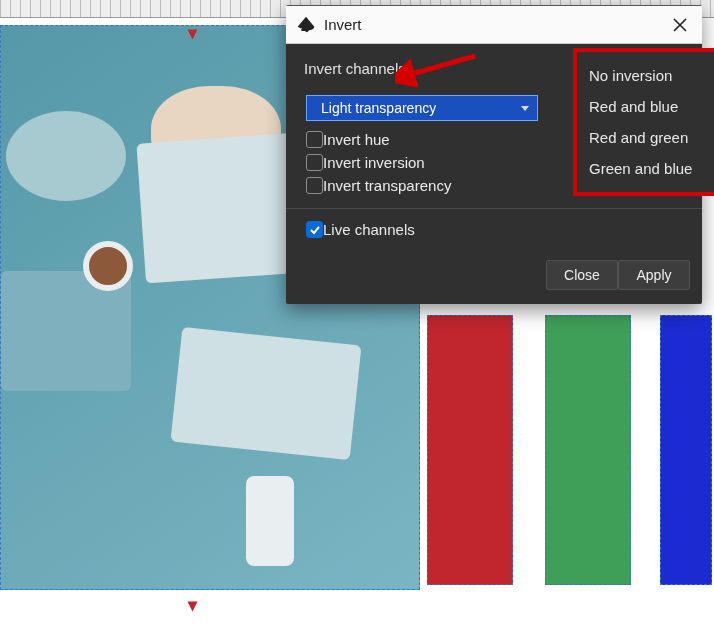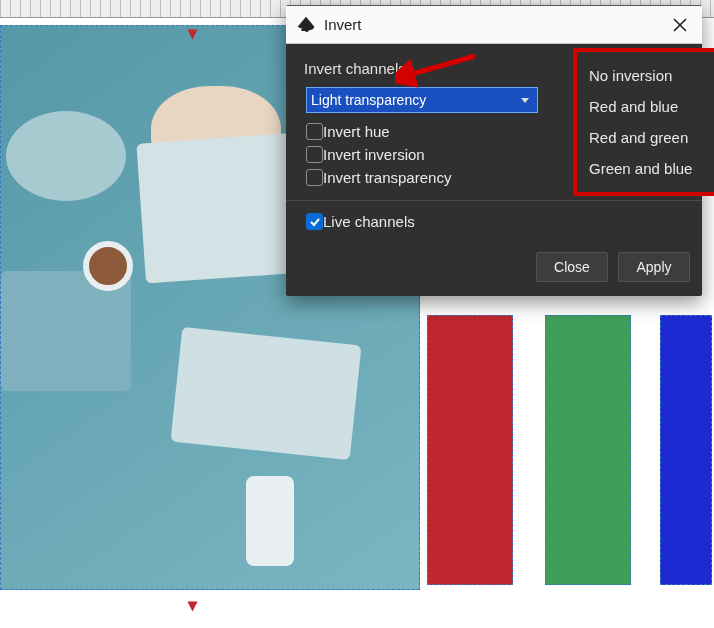--- a/index.html
+++ b/index.html
@@ -77,29 +77,29 @@
     height:38px; padding: 0 8px 0 10px;
     background:#fafafa; color:#222;
     border-bottom:1px solid #ccc;
   }
   .titlebar .icon { width:20px; height:20px; margin-right:8px; }
   .titlebar .title { flex:1; font-size:15px; }
   .titlebar .close { width:28px; height:28px; display:flex;align-items:center;justify-content:center; cursor:pointer;}
   .titlebar .close svg { width:14px; height:14px; }
 
   .body { padding: 16px 16px 12px 16px; }
-  .label-row { font-size:15px; color:#e2e2e2; margin-bottom:10px; margin-left:2px;}
+  .label-row { font-size:15px; color:#e2e2e2; margin-bottom:18px; margin-left:2px;}
   .select {
     width: 232px;
     height: 26px;
     background:#1a4fbf;
     border:1px solid #6aa7ff;
     color:#fff;
     display:flex; align-items:center;
-    padding: 0 4px;
+    padding: 0 14px;
     font-size:14px;
     margin: 6px 0 10px 4px;
     position:relative;
   }
   .select .chev {
     position:absolute; right:6px; top:5px;
     color:#ddd;
   }
 
   .check-row {
@@ -119,21 +119,21 @@
   }
   .chk-checked svg { width:12px; height:12px; }
 
   .hr {
     height:1px; background:#4a4a4a;
     margin: 14px -16px 12px -16px;
   }
 
   .buttons {
     display:flex; justify-content:flex-end;
-    padding: 4px 12px 14px 12px; gap:10px;
+    padding: 4px 12px 14px 12px; 
   }
   .btn {
     min-width:72px; height:30px;
     background:#3d3d3d; color:#eee;
     border:1px solid #525252;
     display:flex; align-items:center; justify-content:center;
     font-size:14px; border-radius:2px; cursor:pointer;
   }
 
   

